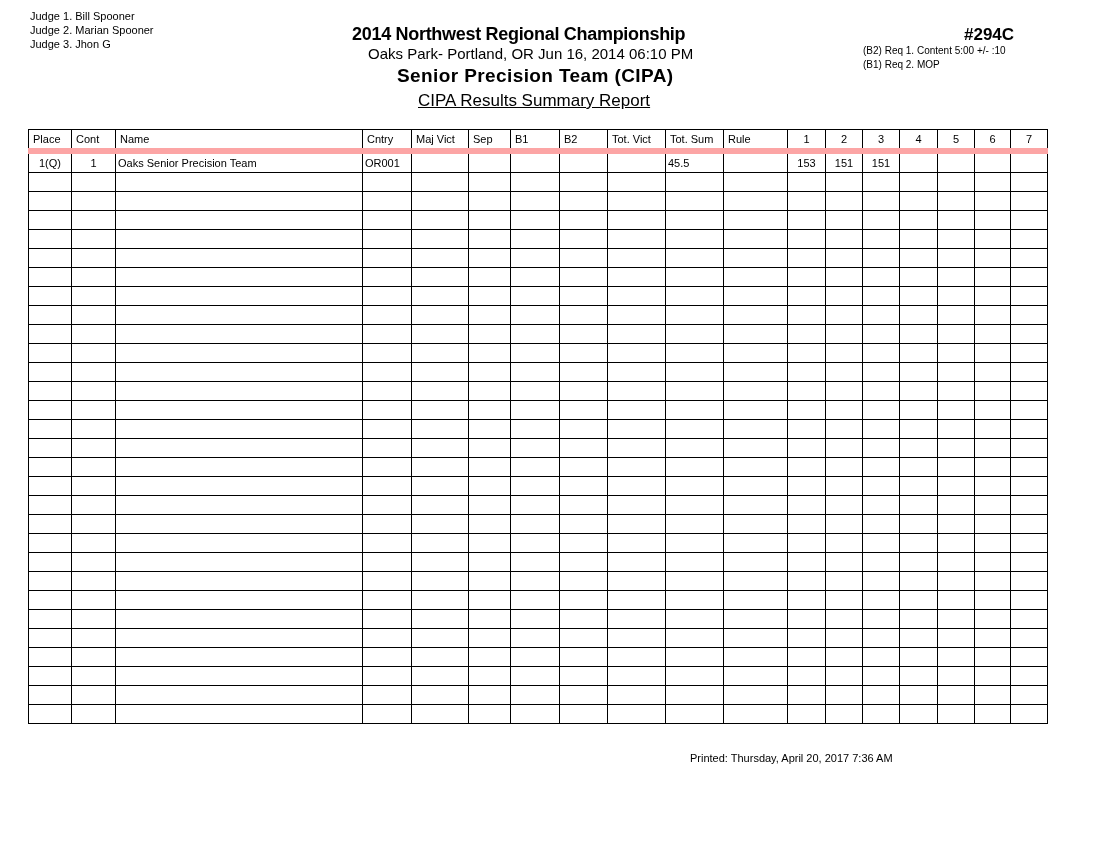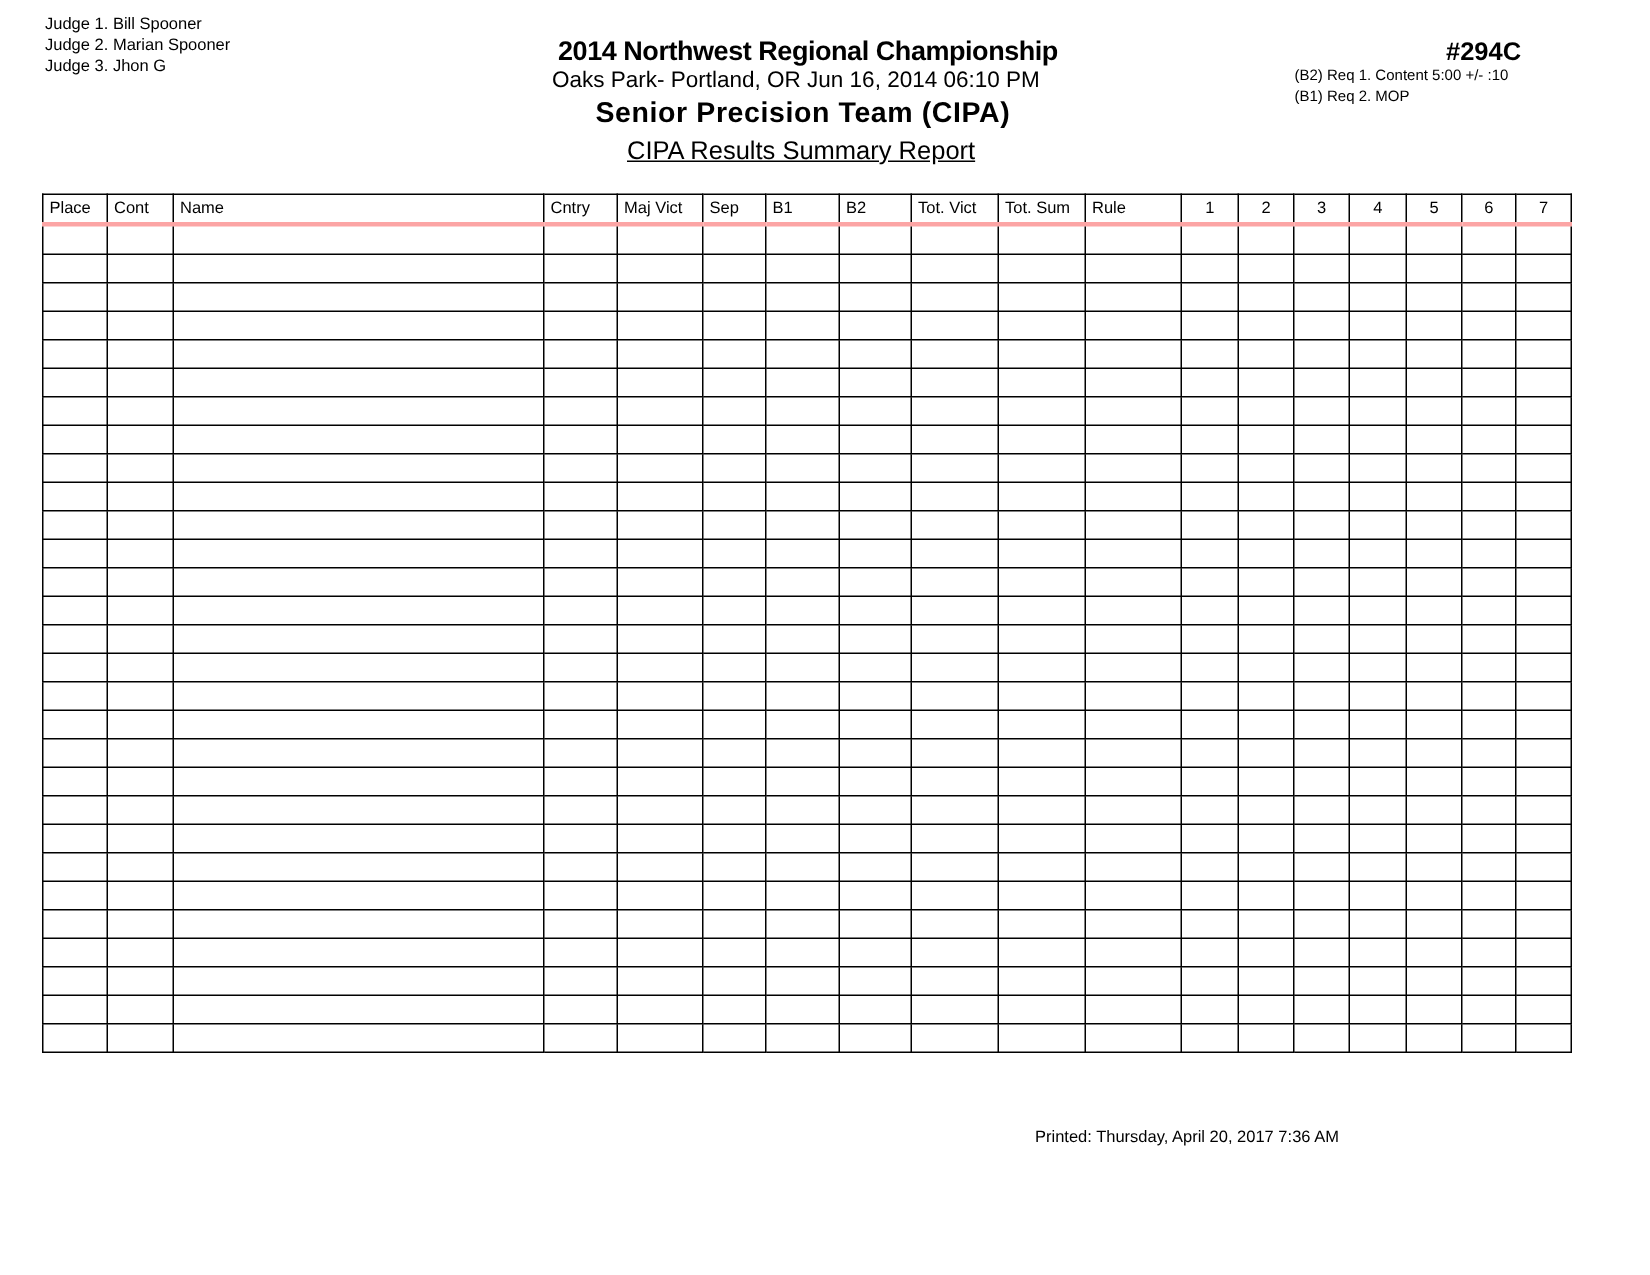--- a/index.html
+++ b/index.html
@@ -1,32 +1,32 @@
 <!DOCTYPE html>
 <html><head>
 <meta charset="utf-8">
 <style>
   html, body { margin:0; padding:0; background:#ffffff; }
   body { width:1100px; height:850px; position:relative; overflow:hidden;
          font-family:"Liberation Sans", sans-serif; color:#000; }
   .abs { position:absolute; white-space:nowrap; }
   .judges { left:30px; top:9px; font-size:11px; line-height:14px; }
-  .title { left:372px; top:24px; font-size:18px; font-weight:bold; letter-spacing:-0.3px; }
+  .title { left:352px; top:24px; font-size:18px; font-weight:bold; letter-spacing:-0.3px; }
   .venue { left:368px; top:45px; font-size:15px; }
   .event { left:397px; top:65px; font-size:19px; font-weight:bold; letter-spacing:0.4px; }
   .report { left:418px; top:91px; font-size:17px;text-decoration:underline; }
   .code { left:964px; top:25px; font-size:17px; font-weight:bold; }
   .reqs { left:863px; top:44px; font-size:10px; line-height:14px; }
   .printed { left:690px; top:728px; font-size:11px;margin-top:24px; }
 
   table.grid { position:absolute; left:28px; top:129px; border-collapse:collapse;
                table-layout:fixed; font-size:11px; }
   table.grid th, table.grid td { border:1px solid #000; padding:0 2px; height:18px;
                overflow:hidden; white-space:nowrap; font-weight:normal; }
-  table.grid thead th { height:18px; border-bottom:3px solid #fca5a5; text-align:left; padding-left:4px;margin-left:39px; }
+  table.grid thead th { height:18px; border-bottom:6px solid #fca5a5; text-align:left; padding-left:4px;margin-left:39px; }
   table.grid thead th.c { text-align:center; padding-left:2px; }
   td.c { text-align:center; }
   td.l { text-align:left; padding-left:5px; }
   td.num { text-align:left; padding-left:8px; }
 </style>
 </head>
 <body>
 
 <div class="abs judges">
   <div>Judge  1.  Bill Spooner</div>
@@ -81,20 +81,40 @@
       <th class="c">1</th>
       <th class="c">2</th>
       <th class="c">3</th>
       <th class="c">4</th>
       <th class="c">5</th>
       <th class="c">6</th>
       <th class="c">7</th>
     </tr>
   </thead>
   <tbody id="tbody">
+    <tr>
+      <td class="c">1(Q)</td>
+      <td class="c">1</td>
+      <td class="l">Oaks Senior Precision Team</td>
+      <td class="l">OR001</td>
+      <td></td>
+      <td></td>
+      <td></td>
+      <td></td>
+      <td></td>
+      <td class="num">45.5</td>
+      <td></td>
+      <td class="c">153</td>
+      <td class="c">151</td>
+      <td class="c">151</td>
+      <td class="c"></td>
+      <td class="c"></td>
+      <td class="c"></td>
+      <td class="c"></td>
+    </tr>
   <tr>
         <td></td>
         <td></td>
         <td></td>
         <td></td>
         <td></td>
         <td></td>
         <td></td>
         <td></td>
         <td></td>

